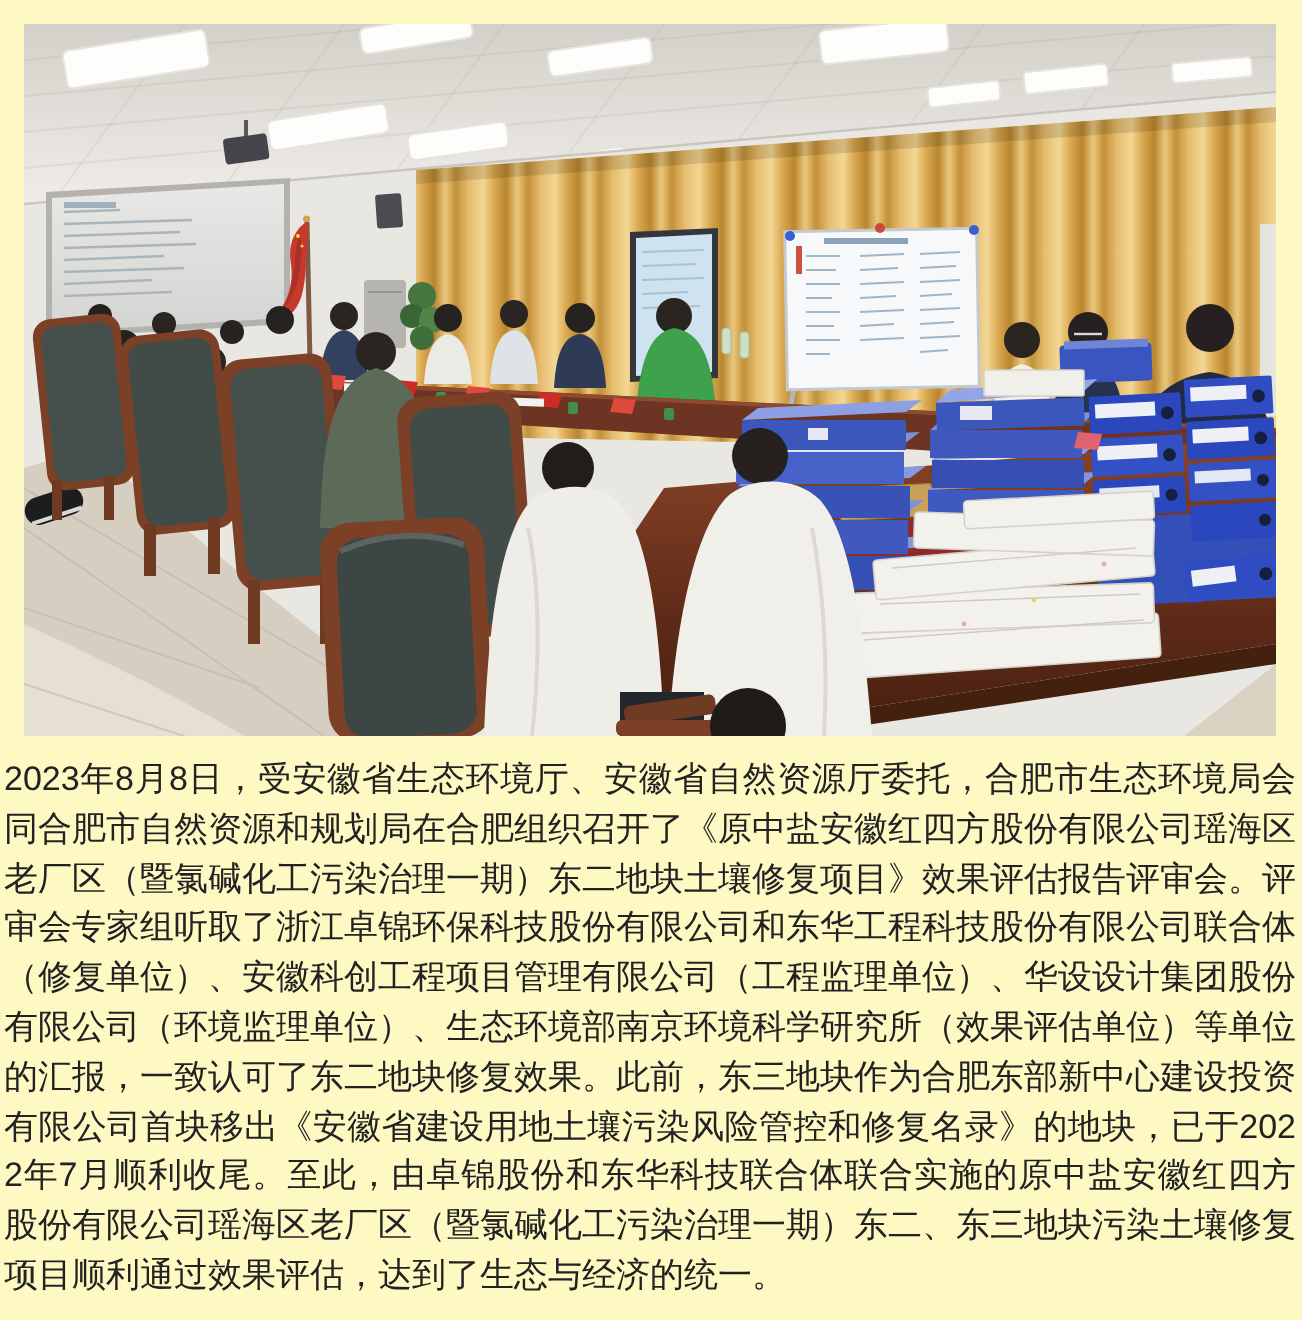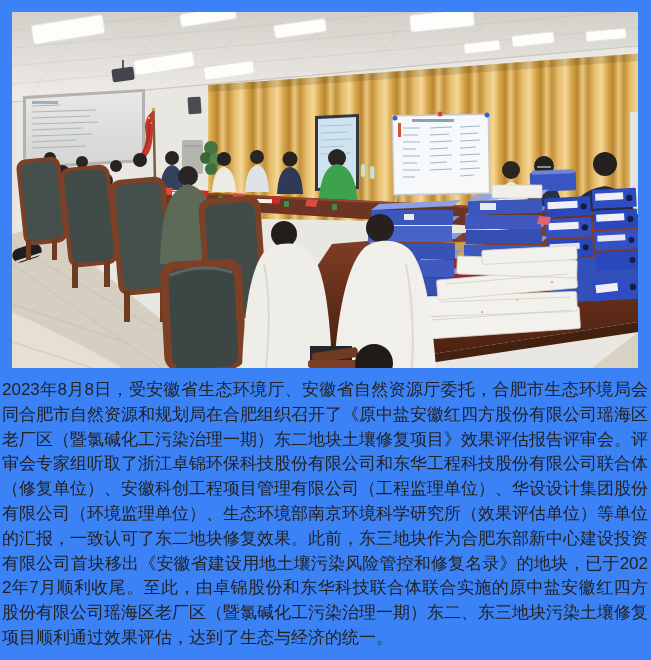--- a/index.html
+++ b/index.html
@@ -1,16 +1,16 @@
 <!DOCTYPE html>
 <html><head>
 <meta charset="utf-8">
 <style>
   html,body{margin:0;padding:0;background:#ffffff;}
-  .page{width:651px;height:660px;background:#3b82f6;overflow:hidden;position:relative;
+  .page{width:651px;height:660px;background:#fef9c3;overflow:hidden;position:relative;
         font-family:"Liberation Sans", sans-serif;}
   .photo-wrap{margin:12px 13px 0 12px;width:626px;height:356px;overflow:hidden;background:#e9e7e2;}
   .photo-wrap svg{display:block;}
   .article{margin:10px 1px 0 2px;width:646px;font-size:17px;line-height:24.8px;
            color:#222222;text-align:justify;word-break:break-all;}
 </style>
 </head>
 <body>
 
 <div class="page">

